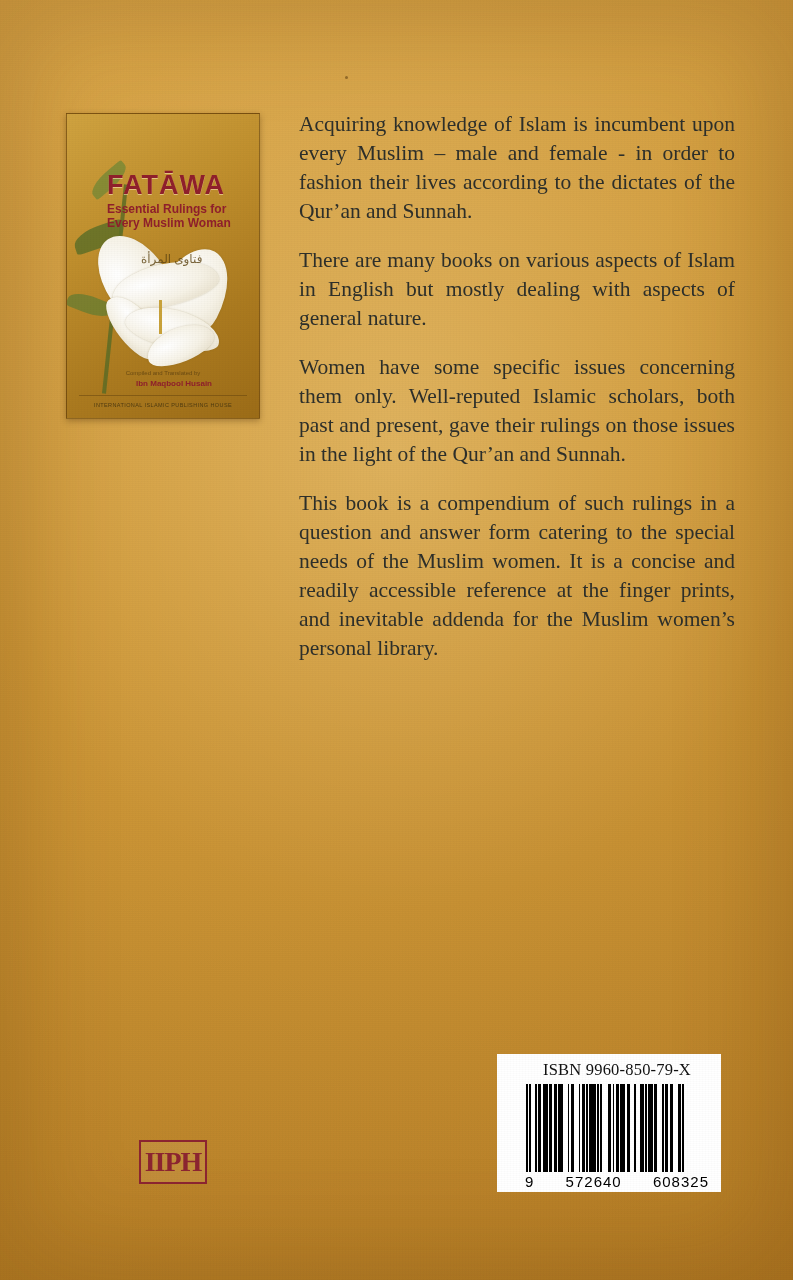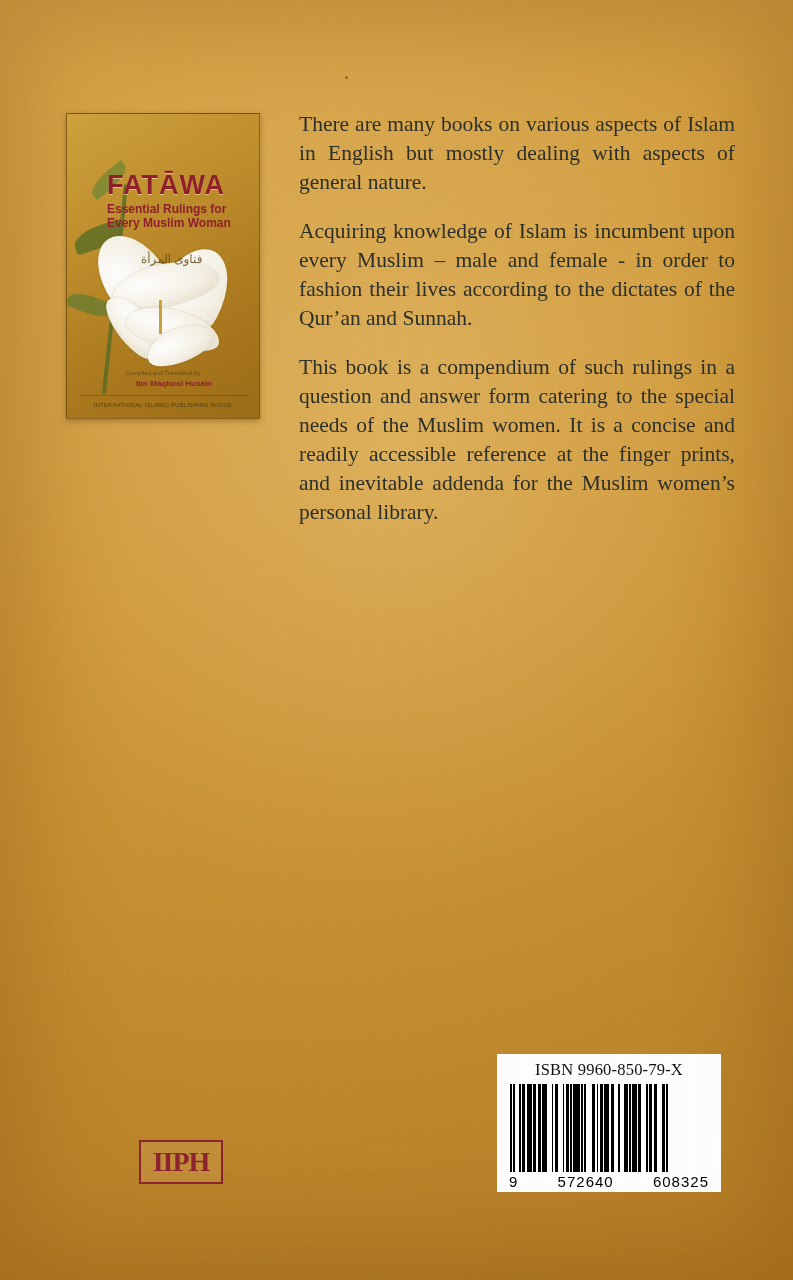--- a/index.html
+++ b/index.html
@@ -198,21 +198,21 @@
 
   
   .barcode-box {
     position: absolute;
     left: 497px;
     top: 1054px;
     width: 224px;
     height: 138px;
     background: #ffffff;
     box-sizing: border-box;
-    padding: 5px 8px 4px 8px;
+    padding: 5px 8px 4px 24px;
     border: 1px solid #ffffff;
   }
   .isbn-text {
     text-align: center;
     font-family: "Liberation Serif", serif;
     font-size: 16.5px;
     color: #111111;
     letter-spacing: 0.2px;
     margin-bottom: 4px;
   }
@@ -236,21 +236,21 @@
     color: #000;
     padding: 1px 3px 0 3px;
     letter-spacing: 1px;
   }
 
   
   .logo {
     position: absolute;
     left: 139px;
     top: 1140px;
-    width: 84px;
+    width: 68px;
     height: 44px;
     border: 2px solid #8c2430;
     box-sizing: border-box;
     display: flex;
     align-items: center;
     justify-content: center;
     color: #8c2430;
     font-family: "Liberation Serif", serif;
     font-weight: bold;
     font-size: 28px;
@@ -298,22 +298,23 @@
     <div class="thumb-title">FATĀWA</div>
     <div class="thumb-sub">Essential Rulings for Every Muslim Woman</div>
     <div class="thumb-arabic">فتاوى المرأة</div>
     <div class="thumb-compiled">Compiled and Translated by</div>
     <div class="thumb-author">Ibn Maqbool Husain</div>
     <div class="thumb-rule"></div>
     <div class="thumb-publisher">INTERNATIONAL ISLAMIC PUBLISHING HOUSE</div>
   </div>
 
   <div class="blurb">
+    <p>Acquiring knowledge of Islam is incumbent upon every Muslim – male and female - in order to fashion their lives according to the dictates of the Qur’an and Sunnah.</p>
     <p>There are many books on various aspects of Islam in English but mostly dealing with aspects of general nature.</p>
-    <p>Acquiring knowledge of Islam is incumbent upon every Muslim – male and female - in order to fashion their lives according to the dictates of the Qur’an and Sunnah.</p>
+    <p>Women have some specific issues concerning them only. Well-reputed Islamic scholars, both past and present, gave their rulings on those issues in the light of the Qur’an and Sunnah.</p>
     <p>This book is a compendium of such rulings in a question and answer form catering to the special needs of the Muslim women. It is a concise and readily accessible reference at the finger prints, and inevitable addenda for the Muslim women’s personal library.</p>
   </div>
 
   <div class="logo">IIPH</div>
 
   <div class="barcode-box">
     <div class="isbn-text">ISBN 9960-850-79-X</div>
     <div class="bars" id="bars">
         <i style="width: 1.55px; background: rgb(0, 0, 0);"></i>
         <i style="width: 1.55px; background: transparent;"></i>

